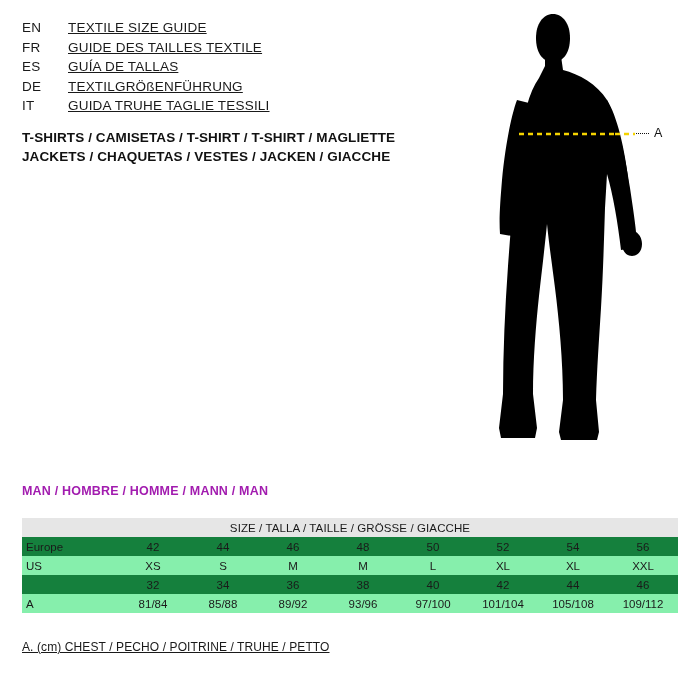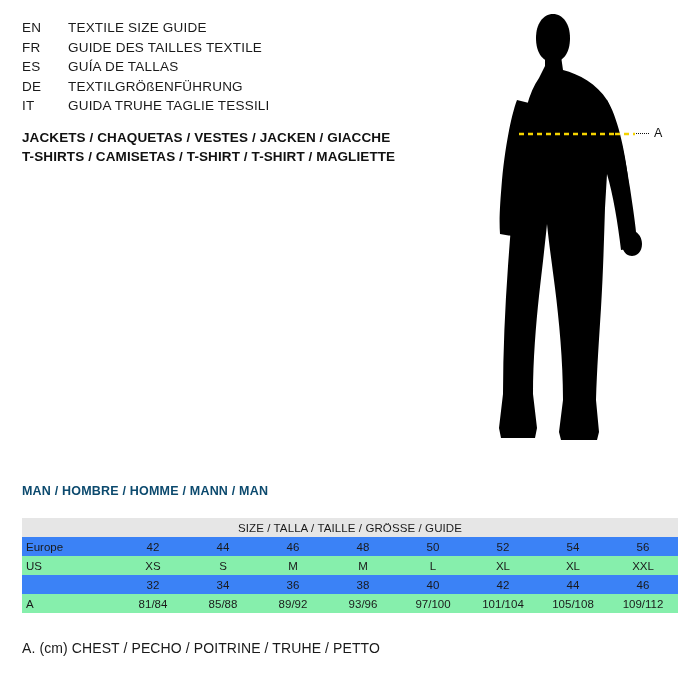--- a/index.html
+++ b/index.html
@@ -35,20 +35,21 @@
   .lang-code {
     width: 46px;
     font-size: 13.5px;
     letter-spacing: .2px;
     color: #1a1a1a;
   }
   .lang-title {
     font-size: 13.5px;
     letter-spacing: .2px;
     color: #1a1a1a;
+    text-decoration: underline;
   }
 
   
   .cats {
     position: absolute;
     left: 22px;
     top: 128px;
     width: 470px;
   }
   .cat-line {
@@ -87,21 +88,21 @@
   }
 
   
   .man-label {
     position: absolute;
     left: 22px;
     top: 484px;
     font-size: 12.5px;
     font-weight: bold;
     letter-spacing: .2px;
-    color: #0c4a6e;
+    color: #a21caf;
   }
 
   table.size-table {
     position: absolute;
     left: 22px;
     top: 518px;
     width: 656px;
     border-collapse: collapse;
     font-size: 11.5px;
     color: #1a1a1a;
@@ -116,39 +117,40 @@
   .row-head {
     background: #e6e6e6;
   }
   .row-head td {
     text-align: left;
     padding-left: 4px;
     font-size: 11.5px;
     letter-spacing: .1px;
   }
   .row-shade {
-    background: #3b82f6;
+    background: #15803d;
   }
   .row-white {
     background: #86efac;
   }
   .lbl-cell {
     text-align: left !important;
     padding-left: 4px !important;
     width: 92px;
   }
   .val-cell { width: 70px; }
 
   .foot-note {
     position: absolute;
     left: 22px;
     top: 640px;
-    font-size: 14px;
+    font-size: 12px;
     letter-spacing: .1px;
     color: #1a1a1a;
+    text-decoration: underline;
   }
 </style>
 </head>
 <body>
 
 <div class="page">
 
   <div class="lang-block">
     <div class="lang-row">
       <span class="lang-code">EN</span>
@@ -166,22 +168,22 @@
       <span class="lang-code">DE</span>
       <span class="lang-title">TEXTILGRÖßENFÜHRUNG</span>
     </div>
     <div class="lang-row">
       <span class="lang-code">IT</span>
       <span class="lang-title">GUIDA TRUHE TAGLIE TESSILI</span>
     </div>
   </div>
 
   <div class="cats">
+    <div class="cat-line">T-SHIRTS / CAMISETAS / T-SHIRT / T-SHIRT / MAGLIETTE</div>
     <div class="cat-line">JACKETS / CHAQUETAS / VESTES / JACKEN / GIACCHE</div>
-    <div class="cat-line">T-SHIRTS / CAMISETAS / T-SHIRT / T-SHIRT / MAGLIETTE</div>
   </div>
 
   <div class="figure-wrap">
     <svg width="230" height="460" viewBox="0 0 230 460" xmlns="http://www.w3.org/2000/svg">
       <g>
 
         <path fill="#000000" d="M98,6 C88,6 81,16 81,30 C81,44 87,54 98,54 C109,54 115,44 115,30 C115,16 108,6 98,6 Z"></path>
 
         <path fill="#000000" d="
           M90,48
@@ -227,21 +229,21 @@
     </svg>
   </div>
   <div class="measure-dash"></div>
   <div class="measure-label">A</div>
 
   <div class="man-label">MAN / HOMBRE / HOMME / MANN / MAN</div>
 
   <table class="size-table">
     <tbody>
       <tr class="row-head">
-        <td colspan="9">SIZE / TALLA / TAILLE / GRÖSSE / GUIDE</td>
+        <td colspan="9">SIZE / TALLA / TAILLE / GRÖSSE / GIACCHE</td>
       </tr>
 
       <tr class="row-shade">
         <td class="lbl-cell">Europe</td>
         <td class="val-cell">42</td>
         <td class="val-cell">44</td>
         <td class="val-cell">46</td>
         <td class="val-cell">48</td>
         <td class="val-cell">50</td>
         <td class="val-cell">52</td>

